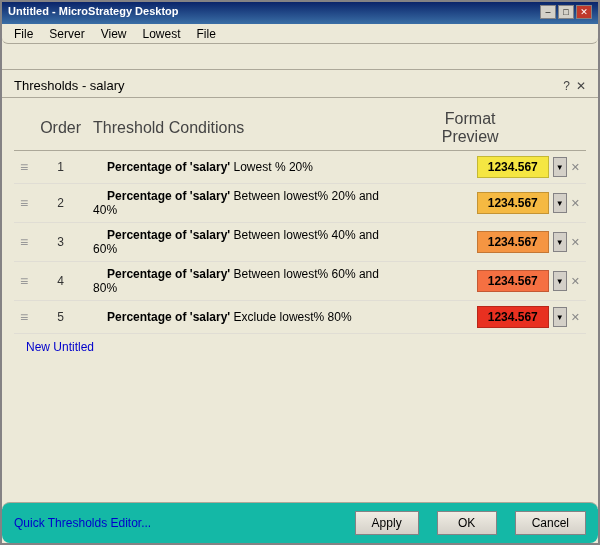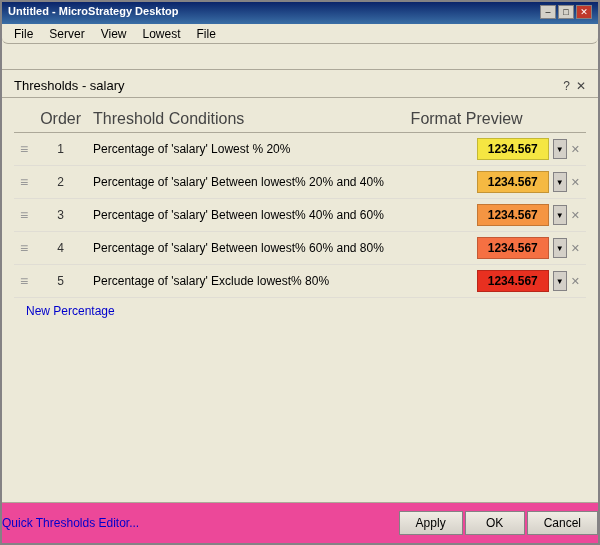--- a/index.html
+++ b/index.html
@@ -177,21 +177,22 @@
       width: 20px;
       text-align: center;
       color: #333;
     }
 
     .condition-text {
       color: #000;
     }
 
     .condition-text strong {
-      font-weight: normal;
+      font-weight: bold;
+      margin-left: 14px;
     }
 
     .format-cell {
       text-align: right;
       display: flex;
       align-items: center;
       justify-content: flex-end;
       gap: 4px;
     }
 
@@ -228,37 +229,38 @@
       color: #0000cc;
       cursor: pointer;
       font-size: 12px;
       padding: 6px 12px;
       display: inline-block;
     }
 
     
     .bottom-bar {
       border-top: 1px solid #aca899;
-      padding: 8px 0;
+      padding: 8px 12px;
       display: flex;
       align-items: center;
       justify-content: space-between;
-      background: #ec4899;
+      background: #14b8a6;
       flex-shrink: 0;
+      border-radius: 8px;
     }
 
     .quick-link {
       color: #0000cc;
       cursor: pointer;
       font-size: 12px;
     }
 
     .button-group {
       display: flex;
-      gap: 2px;
+      gap: 18px;
     }
 
     .btn {
       padding: 4px 16px;
       border: 1px solid #848284;
       background: linear-gradient(to bottom, #f0ede4, #d4d0c8);
       cursor: pointer;
       font-size: 12px;
       min-width: 60px;
       text-align: center;
@@ -374,21 +376,21 @@
                   <span class="format-preview swatch-5">1234.567</span>
                   <div class="format-dropdown">▼</div>
                   <span class="format-delete">✕</span>
                 </div>
               </td>
             </tr>
           </tbody>
       </table>
 
       
-      <a class="new-threshold-link">New Percentage</a>
+      <a class="new-threshold-link">New Untitled</a>
     </div>
 
     <div class="bottom-bar">
       <span class="quick-link">Quick Thresholds Editor...</span>
       <div class="button-group">
         <button class="btn">Apply</button>
         <button class="btn">OK</button>
         <button class="btn">Cancel</button>
       </div>
     </div>

